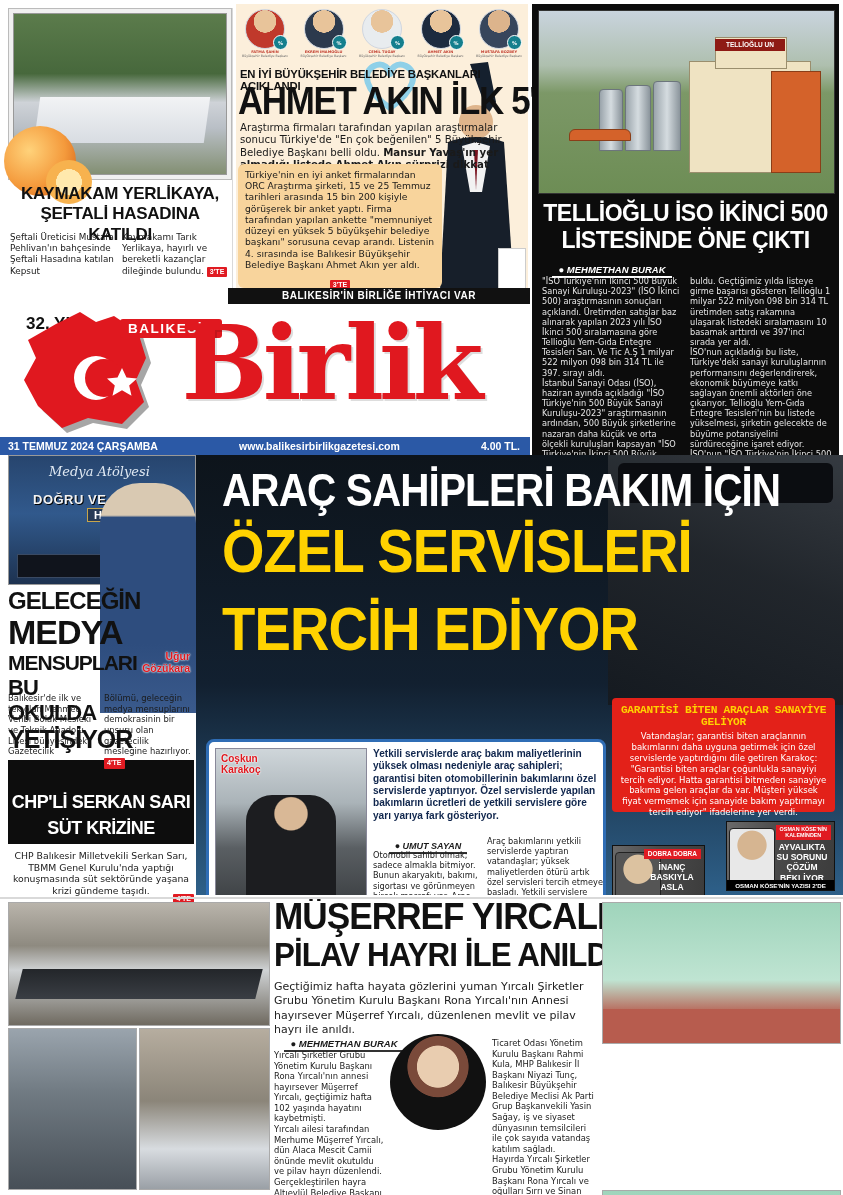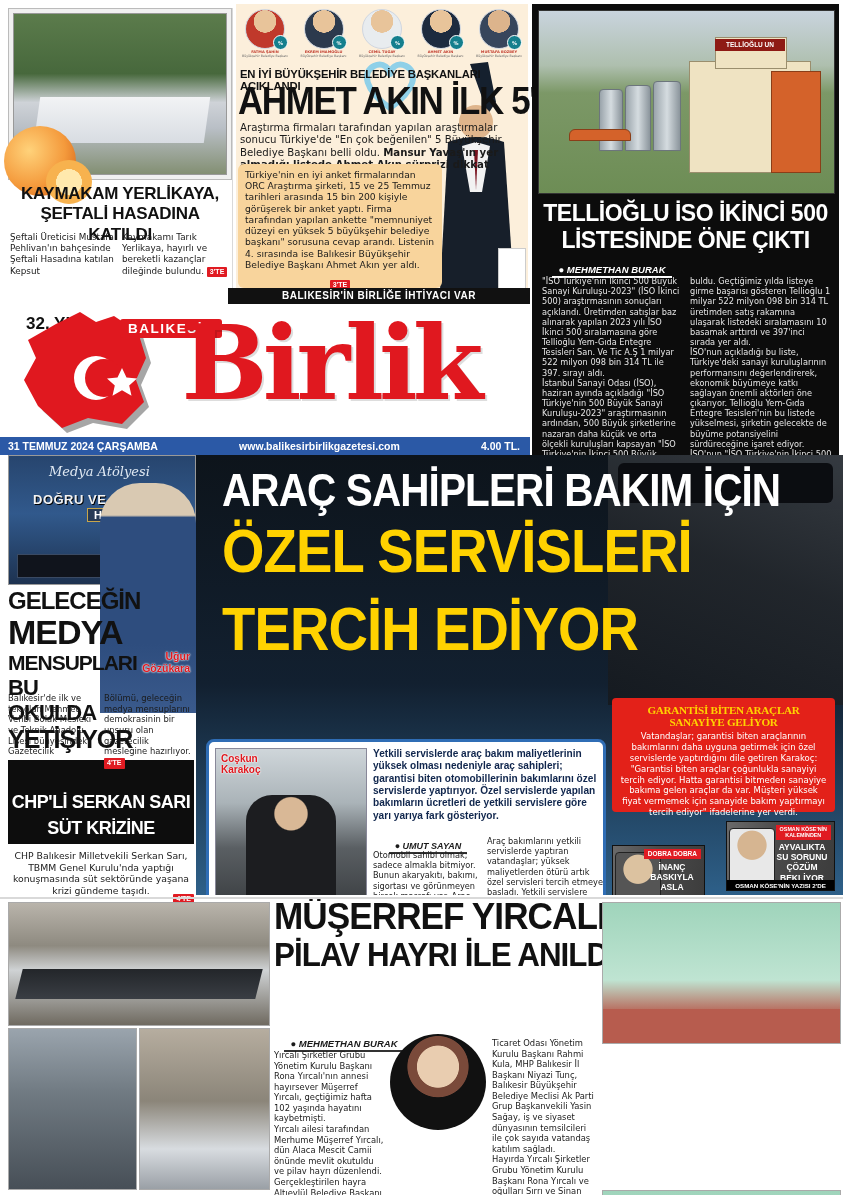--- a/index.html
+++ b/index.html
@@ -262,21 +262,21 @@
         <span class="byline" style="font-size:9px;">● UMUT SAYAN</span>
       </div>
       <div class="abs" style="left:164px;top:108px;width:106px;font-size:8.2px;line-height:1.24;">Otomobil sahibi olmak; sadece almakla bitmiyor. Bunun akaryakıtı, bakımı, sigortası ve görünmeyen birçok masrafı var. Araç sahipleri de ülkedeki ekonomik sıkıntılar nedeniyle taşıtlarının bazı ihtiyaçlarını daha uygun fiyata halletmeye çalışıyor.</div>
       <div class="abs" style="left:278px;top:94px;width:116px;font-size:8.2px;line-height:1.24;">Araç bakımlarını yetkili servislerde yaptıran vatandaşlar; yüksek maliyetlerden ötürü artık özel servisleri tercih etmeye başladı. Yetkili servislere göre yarı yarıya daha uygun fiyatlarla araç bakımlarını özel servislerde yaptıran vatandaşlar; sanayide yoğunluk oluşturuyor.</div>
       <div class="abs" style="right:4px;bottom:3px;">
         <span class="pbadge">6'DA</span>
       </div>
     </div>
 
     <div class="abs" id="garanti-box" style="left:416px;top:243px;width:223px;height:114px;padding:6px 7px;">
-      <div style="color:#ffd200;font-weight:900;font-size:11.2px;text-align:center;font-family:Liberation Serif, serif;letter-spacing:-.3px;">GARANTİSİ BİTEN ARAÇLAR SANAYİYE GELİYOR</div>
+      <div style="color:#ffd200;font-weight:900;font-size:11.2px;text-align:center;font-family:Liberation Mono, monospace;letter-spacing:-.3px;">GARANTİSİ BİTEN ARAÇLAR SANAYİYE GELİYOR</div>
       <div style="color:#fff;font-size:8.5px;line-height:1.28;text-align:center;margin-top:3px;">Vatandaşlar; garantisi biten araçlarının bakımlarını daha uyguna getirmek için özel servislerde yaptırdığını dile getiren Karakoç: "Garantisi biten araçlar çoğunlukla sanayiyi tercih ediyor. Hatta garantisi bitmeden sanayiye bakıma gelen araçlar da var. Müşteri yüksek fiyat vermemek için sanayide bakım yaptırmayı tercih ediyor" ifadelerine yer verdi.</div>
     </div>
 
     <div class="abs" style="left:416px;top:366px;width:223px;height:70px;display:flex;justify-content:space-between;">
       <div class="colbox" style="width:93px;height:70px;margin-top:24px;">
         <div class="face"></div>
         <div class="cbadge prelines">DOBRA DOBRA</div>
         <div class="ctitle prelines" style="top:16px;">İNANÇ
 BASKIYLA
 ASLA
@@ -298,20 +298,21 @@
 
   <div class="abs crowd" style="left:8px;top:902px;width:260px;height:122px;">
     <div style="position:absolute;left:10px;bottom:26px;width:240px;height:30px;background:linear-gradient(180deg,#23262a,#3a3e44);transform:skewX(-14deg);"></div>
   </div>
   <div class="abs crowd" style="left:8px;top:1028px;width:127px;height:160px;background:linear-gradient(180deg,#9aa4ad 0%,#707a82 40%,#474f57 100%);"></div>
   <div class="abs crowd" style="left:139px;top:1028px;width:129px;height:160px;background:linear-gradient(180deg,#b6ad9f 0%,#8b8579 45%,#d8dce0 75%,#9aa0a6 100%);"></div>
 
   <div class="abs" style="left:274px;top:896px;width:322px;height:298px;">
     <div class="hl bigline" style="position:absolute;left:0;top:0;font-size:37px;transform:scaleX(.95);">MÜŞERREF YIRCALI</div>
     <div class="hl bigline" style="position:absolute;left:0;top:40px;font-size:33px;transform:scaleX(.95);">PİLAV HAYRI İLE ANILDI</div>
+    <div class="abs" style="left:0;top:84px;width:322px;font-size:11px;line-height:1.3;color:#222;">Geçtiğimiz hafta hayata gözlerini yuman Yırcalı Şirketler Grubu Yönetim Kurulu Başkanı Rona Yırcalı'nın Annesi hayırsever Müşerref Yırcalı, düzenlenen mevlit ve pilav hayrı ile anıldı.</div>
     <div class="abs" style="left:0;top:136px;width:140px;text-align:center;">
       <span class="byline" style="font-size:9.5px;">● MEHMETHAN BURAK</span>
     </div>
     <div class="abs" style="left:116px;top:138px;width:96px;height:96px;border-radius:50%;
                 background:radial-gradient(circle at 50% 34%,#e9cdb0 0 26%,#7a4a3a 27% 38%,#111 39% 100%);"></div>
     <div class="abs prelines" style="left:0;top:154px;width:110px;font-size:8.4px;line-height:1.26;">Yırcalı Şirketler Grubu Yönetim Kurulu Başkanı Rona Yırcalı'nın annesi hayırsever Müşerref Yırcalı, geçtiğimiz hafta 102 yaşında hayatını kaybetmişti.
 Yırcalı ailesi tarafından Merhume Müşerref Yırcalı, dün Alaca Mescit Camii önünde mevlit okutuldu ve pilav hayrı düzenlendi.
 Gerçekleştirilen hayra Altıeylül Belediye Başkanı Hakan Şehirli,</div>
     <div class="abs prelines" style="left:218px;top:142px;width:104px;font-size:8.4px;line-height:1.26;">Ticaret Odası Yönetim Kurulu Başkanı Rahmi Kula, MHP Balıkesir İl Başkanı Niyazi Tunç, Balıkesir Büyükşehir Belediye Meclisi Ak Parti Grup Başkanvekili Yasin Sağay, iş ve siyaset dünyasının temsilcileri ile çok sayıda vatandaş katılım sağladı.
 Hayırda Yırcalı Şirketler Grubu Yönetim Kurulu Başkanı Rona Yırcalı ve oğulları Sırrı ve Sinan Yırcalı, taziyeleri kabul etti.</div>

